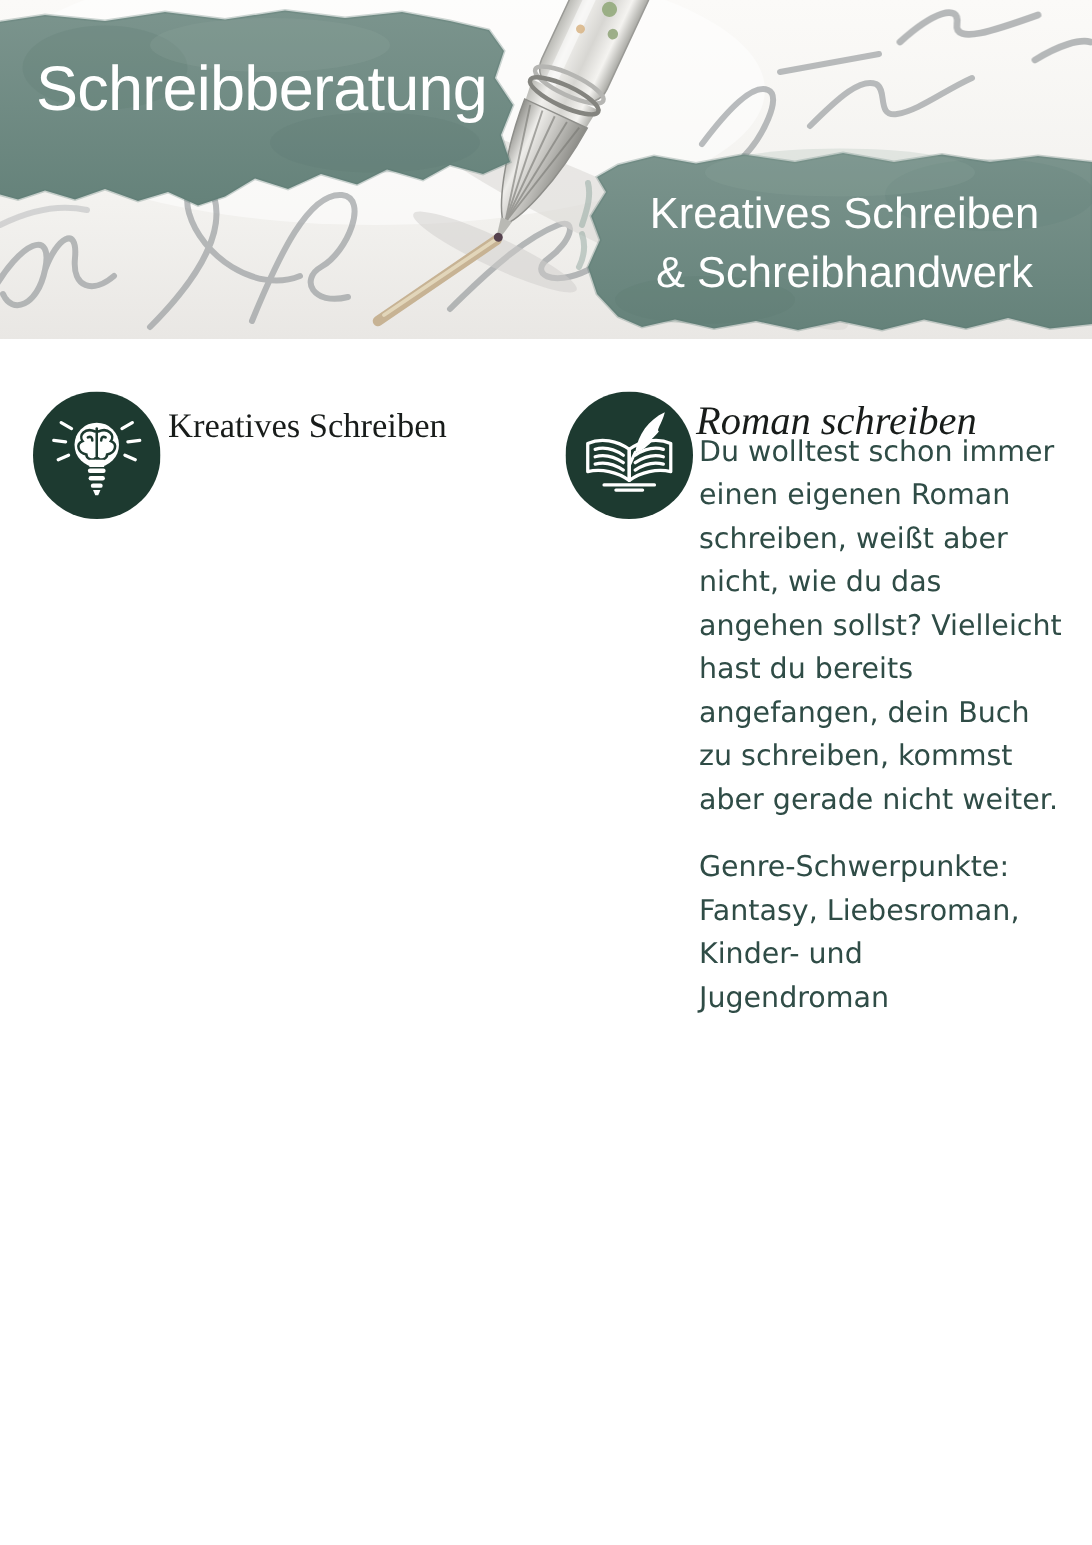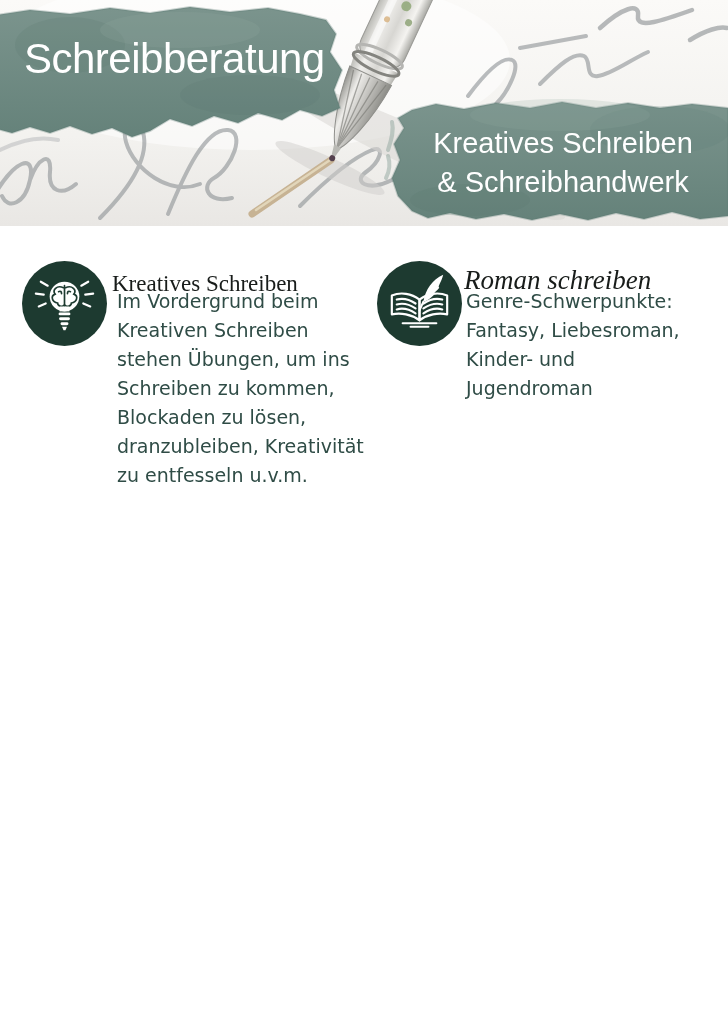--- a/index.html
+++ b/index.html
@@ -160,47 +160,49 @@
             <path d="M22 34 l-8 -1"></path>
             <path d="M24 43 l-7 3"></path>
           <path d="M60 25 l7 -4"></path>
             <path d="M64 34 l8 -1"></path>
             <path d="M62 43 l7 3"></path>
         </g>
       </svg>
     </div>
     <h2 class="col-heading heading-left">Kreatives Schreiben</h2>
     <div class="col-body body-left">
-      <p>Im Vordergrund beim
-Kreativen Schreiben
-stehen Übungen, um ins
-Schreiben zu kommen,
-Blockaden zu lösen,
-dranzubleiben, Kreativität
-zu entfesseln u.v.m.</p>
     </div>
   </section>
 
   <section>
     <div class="icon-circle icon-right">
       <svg width="85" height="85" viewBox="0 0 86 86">
         <circle cx="43" cy="43" r="43" fill="#1d3a30"></circle>
         <g fill="none" stroke="#ffffff" stroke-width="2.2" stroke-linejoin="round" stroke-linecap="round">
           <path d="M43 60 C35 54 24 52 15 54 L15 35 C24 31 35 33 43 39 L43 60 Z"></path>
           <path d="M43 60 C51 54 62 52 71 54 L71 35 C62 31 51 33 43 39 L43 60 Z"></path>
           <path d="M20 39 C27 37 33 39 39 43 M20 44 C27 42 33 44 39 48 M20 49 C27 47 33 49 39 53"></path>
           <path d="M66 39 C59 37 53 39 47 43 M66 44 C59 42 53 44 47 48 M66 49 C59 47 53 49 47 53"></path>
           <path d="M26 63 L60 63 M34 66.5 L52 66.5"></path>
         </g>
         <path d="M47 41 C49 29 56 19 67 14 C65 22 61 26 63 27 C59 32 56 33 58 34 C54 38 50 41 47 41 Z" fill="#ffffff"></path>
         <path d="M47 41 L43 50" stroke="#ffffff" stroke-width="2" stroke-linecap="round"></path>
       </svg>
     </div>
     <h2 class="col-heading heading-right">Roman schreiben</h2>
     <div class="col-body body-right">
+      <p>Du wolltest schon immer
+einen eigenen Roman
+schreiben, weißt aber
+nicht, wie du das
+angehen sollst? Vielleicht
+hast du bereits
+angefangen, dein Buch
+zu schreiben, kommst
+aber gerade nicht weiter.</p>
       <p>Genre-Schwerpunkte:
 Fantasy, Liebesroman,
 Kinder- und
 Jugendroman</p>
     </div>
   </section>
 
 </div>
 
 </body></html>

